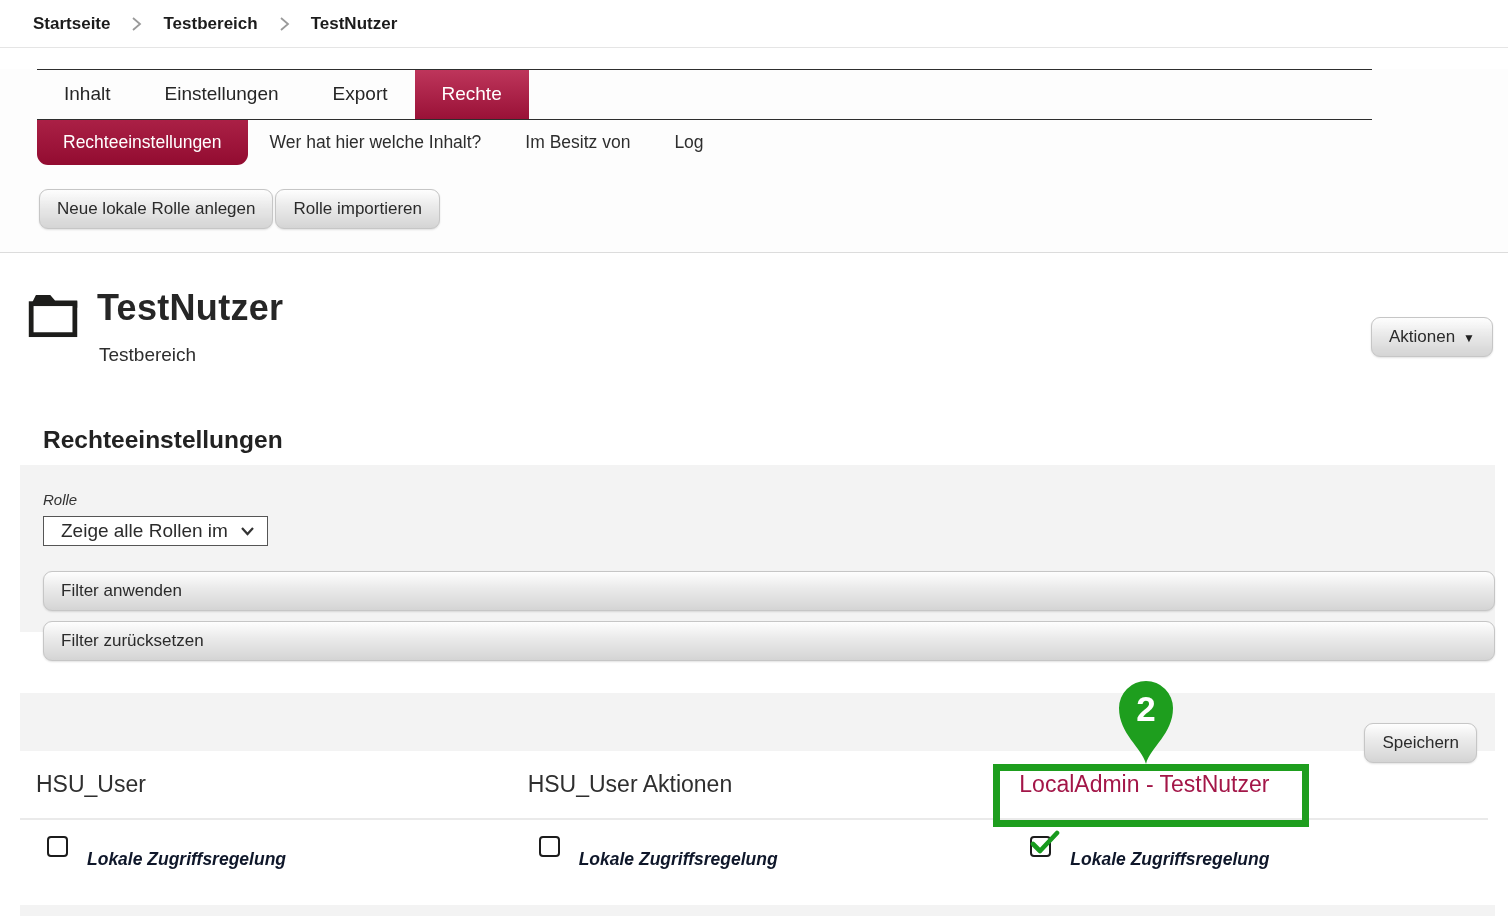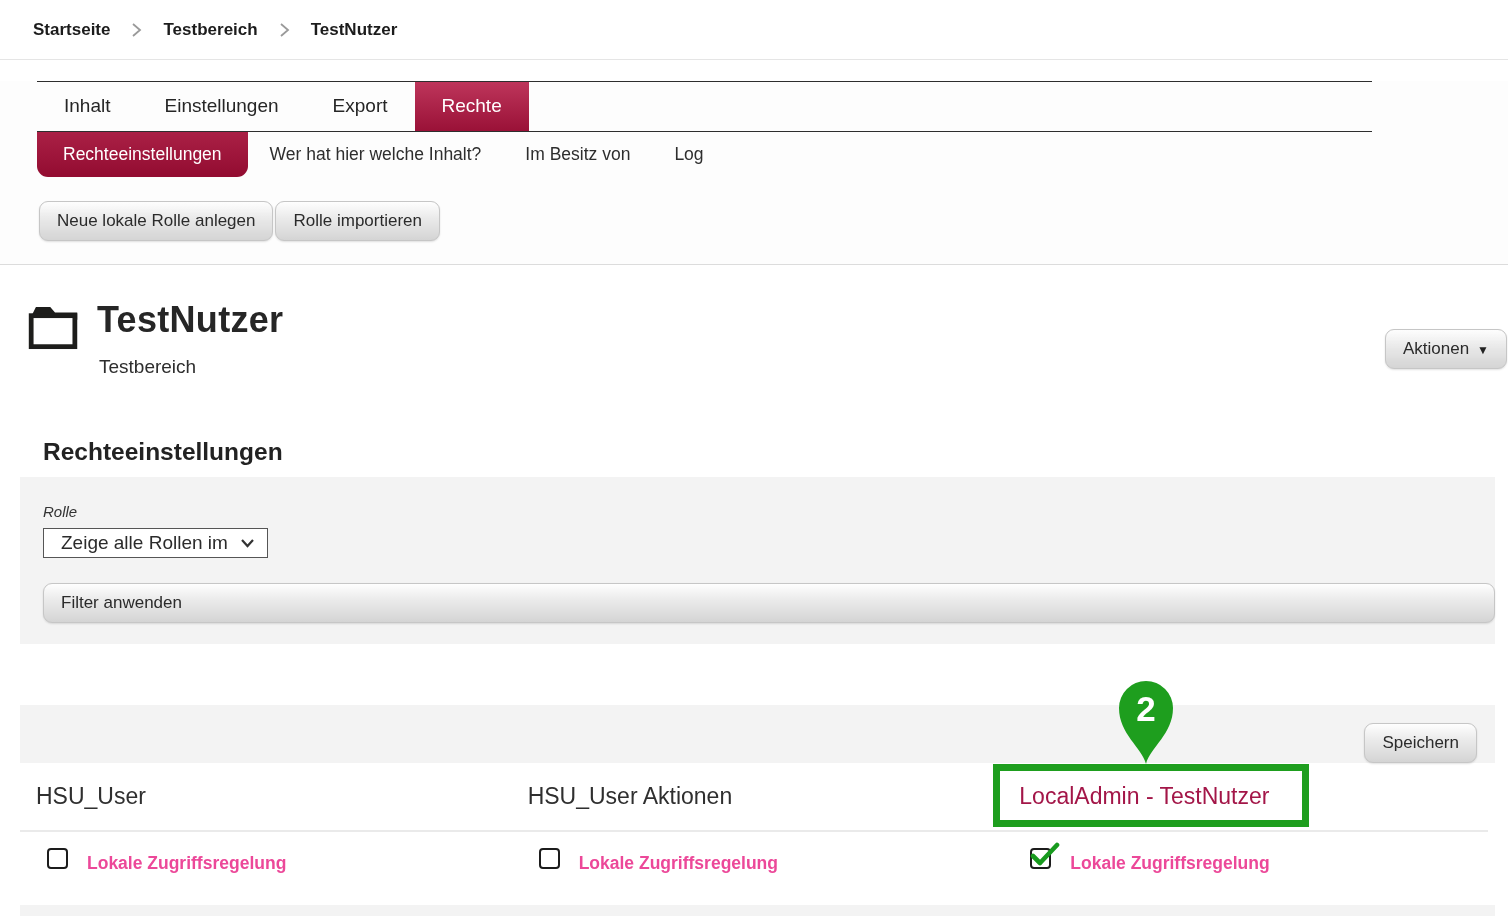--- a/index.html
+++ b/index.html
@@ -9,21 +9,21 @@
     color:#2b2b2b; background:#fff; position:relative; overflow:hidden;
   }
   :root{
     --accent:#b31440; --accent-deep:#a30d36; --link-red:#a31648;
     --marker-green:#1e9e1e; --check-green:#189a1e; --panel-gray:#f3f3f3;
   }
   a { text-decoration:none; color:inherit; cursor:pointer; }
 
   
   .breadcrumb-bar{
-    height:60px; display:flex; align-items:center; gap:20px;
+    height:48px; display:flex; align-items:center; gap:20px;
     padding-left:33px; border-bottom:1px solid #e5e5e5; background:#fff;
     font-weight:bold; font-size:17px; color:#1c1c1c;
   }
   .bc-sep{ width:13px; height:16px; stroke:#9a9a9a; stroke-width:1.8; fill:none; }
 
   
   .header-block{ background:#fdfdfd; border-bottom:1px solid #dcdcdc; padding-bottom:23px; }
   .tabbar{
     margin-left:37px; width:1335px; margin-top:21px;
     border-top:1.5px solid #2e2e2e; border-bottom:1.5px solid #2e2e2e;
@@ -63,21 +63,21 @@
   }
   .caret{ font-size:12px; line-height:1; margin-top:2px; color:#222; }
 
   
   .content{ position:relative; }
   .title-row{ display:flex; margin:33px 0 0 28px; }
   .obj-icon{ width:54px; height:48px; margin-top:4px; flex:none; }
   .title-texts{ margin-left:15px; }
   .page-title{ font-size:36px; font-weight:bold; color:#262626; line-height:44px; letter-spacing:.3px; }
   .page-subtitle{ font-size:19px; color:#2e2e2e; margin-top:14px; margin-left:2px; }
-  .actions-btn{ position:absolute; top:31px; right:1px; }
+  .actions-btn{ position:absolute; top:31px; right:15px; }
 
   
   .section-heading{ margin:60px 0 0 43px; font-size:24.5px; font-weight:bold; color:#222; }
 
   .filter-panel{
     margin:11px 13px 0 20px; width:1475px; height:167px;
     background:var(--panel-gray); padding:26px 0 0 23px;
   }
   .filter-label{ font-style:italic; font-size:15px; color:#333; }
   .select{
@@ -86,38 +86,38 @@
     padding:0 12px 0 17px; font-size:19px; color:#2b2b2b; cursor:pointer;
   }
   .select .sel-caret{ margin-left:auto; width:15px; height:10px; stroke:#333; stroke-width:2.2; fill:none; }
   .filter-buttons{ margin-top:25px; display:flex; gap:10px;flex-direction:column; }
 
   
   .table-band{
     margin:61px 13px 0 20px; width:1475px; height:58px;
     background:var(--panel-gray); position:relative;
   }
-  .save-btn{ position:absolute; top:18px; right:18px; }
+  .save-btn{ position:absolute; top:30px; right:18px; }
 
   .perm-grid{ margin-left:20px; width:1475px; display:grid; grid-template-columns:1fr 1fr 1fr; }
   .head-row{ height:67px; align-items:center; }
   .role-name{ font-size:23px; color:#2f2f2f; padding-left:16px; white-space:nowrap; }
   .role-name.link{ color:var(--link-red); cursor:pointer; }
   .head-sep{ margin-left:20px; width:1468px; height:2px; background:#eaeaea; }
 
   .check-row{ height:76px; }
   .perm-cell{ display:flex; align-items:flex-start; padding:16px 0 0 27px; }
   .checkbox{
     position:relative; width:21px; height:21px; flex:none;
     border:2.5px solid #1c1c1c; border-radius:4px; background:#fff; cursor:pointer;
   }
   .checkbox .tick{ display:none; position:absolute; left:-2px; top:-8px; width:31px; height:27px; }
   .checkbox.checked .tick{ display:block; }
   .tick polyline{ fill:none; stroke:var(--check-green); stroke-width:4.6; stroke-linecap:round; stroke-linejoin:round; }
-  .perm-label{ font-size:17.5px; font-weight:bold; color:#ec4899; margin-left:19px; margin-top:5px; white-space:nowrap; }
+  .perm-label{ font-size:17.5px; font-weight:bold; color:#0f172a; margin-left:19px; margin-top:13px; white-space:nowrap;font-style:italic; }
 
   .bottom-band{ position:absolute; left:20px; top:905px; width:1475px; height:11px; background:var(--panel-gray); }
 
   
   .highlight-box{
     position:absolute; left:993px; top:764px; width:316px; height:63px;
     border:7px solid var(--marker-green); pointer-events:none; z-index:5;
   }
   .pin{ position:absolute; left:1117px; top:678px; z-index:6; pointer-events:none; }
   .pin path{ fill:var(--marker-green); }
@@ -179,20 +179,21 @@
   <div class="filter-panel">
     <div class="filter-label">Rolle</div>
     <div class="select">
       <span>Zeige alle Rollen im</span>
       <svg class="sel-caret" viewBox="0 0 15 10">
           <polyline points="2,2 7.5,8 13,2"></polyline>
         </svg>
     </div>
     <div class="filter-buttons">
       <button class="btn">Filter anwenden</button>
+      <button class="btn">Filter zurücksetzen</button>
     </div>
   </div>
 
   <div class="table-band">
     <button class="btn save-btn">Speichern</button>
   </div>
 
   <div class="perm-grid head-row">
     <div class="role-name">HSU_User</div>
     <div class="role-name">HSU_User Aktionen</div>

